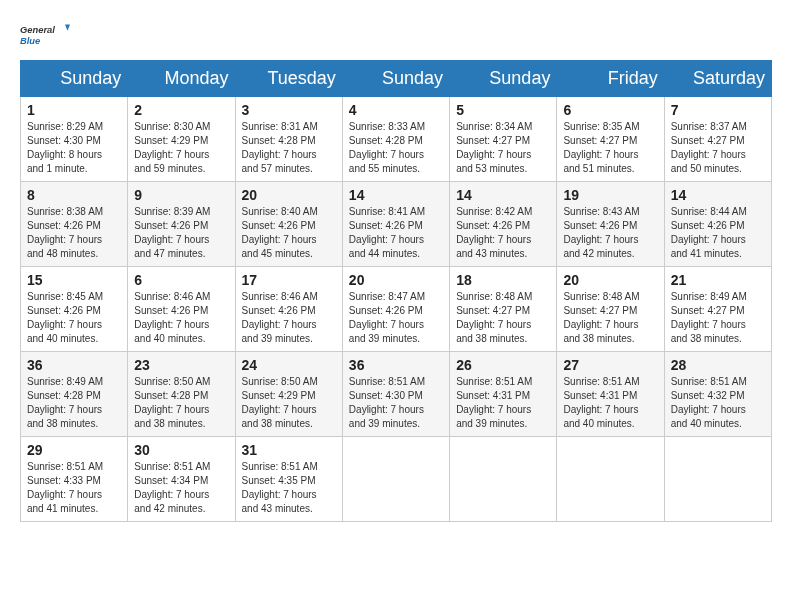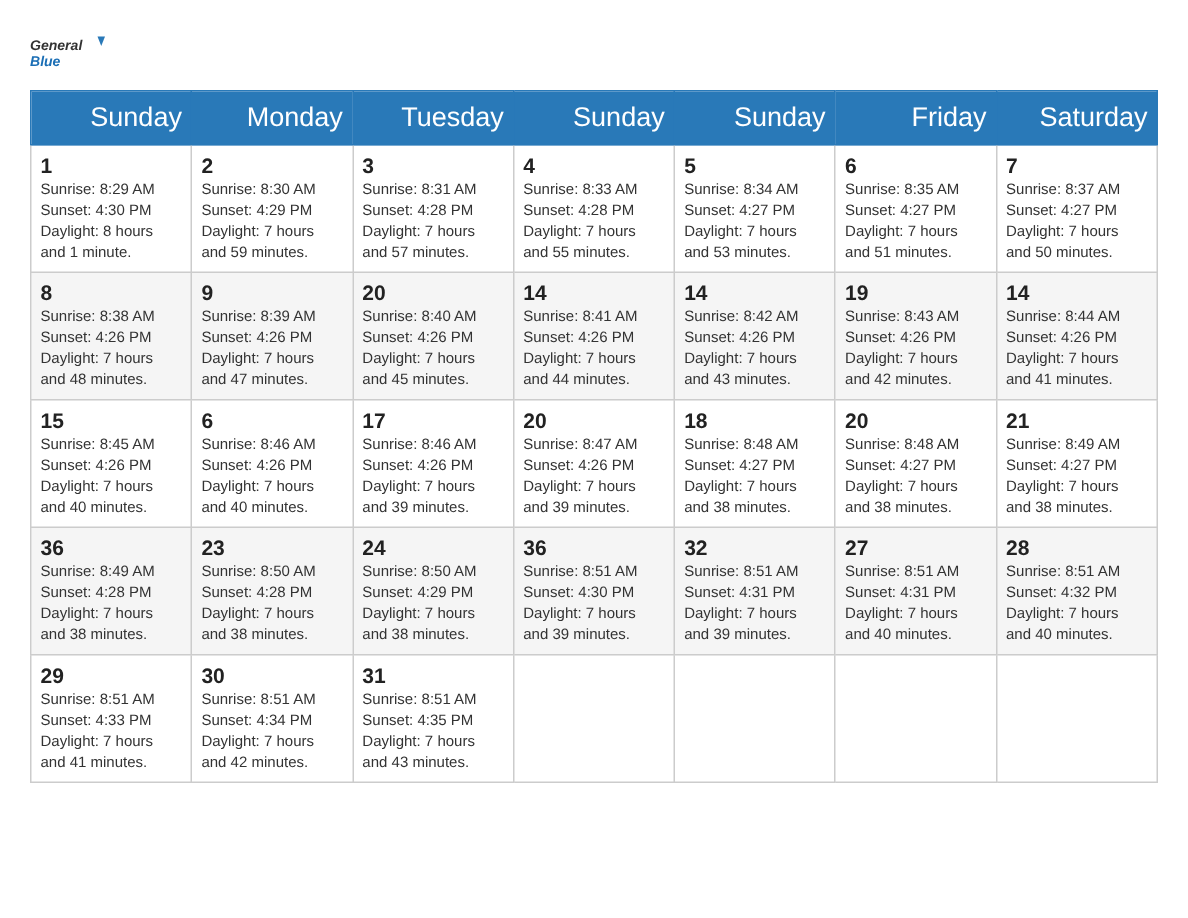--- a/index.html
+++ b/index.html
@@ -256,21 +256,21 @@
             Sunrise: 8:50 AM<br>Sunset: 4:29 PM<br>Daylight: 7 hours and 38 minutes.
           </div>
         </td>
         <td>
           <span class="day-num">36</span>
           <div class="day-info">
             Sunrise: 8:51 AM<br>Sunset: 4:30 PM<br>Daylight: 7 hours and 39 minutes.
           </div>
         </td>
         <td>
-          <span class="day-num">32</span>
+          <span class="day-num">26</span>
           <div class="day-info">
             Sunrise: 8:51 AM<br>Sunset: 4:31 PM<br>Daylight: 7 hours and 39 minutes.
           </div>
         </td>
         <td>
           <span class="day-num">27</span>
           <div class="day-info">
             Sunrise: 8:51 AM<br>Sunset: 4:31 PM<br>Daylight: 7 hours and 40 minutes.
           </div>
         </td>

